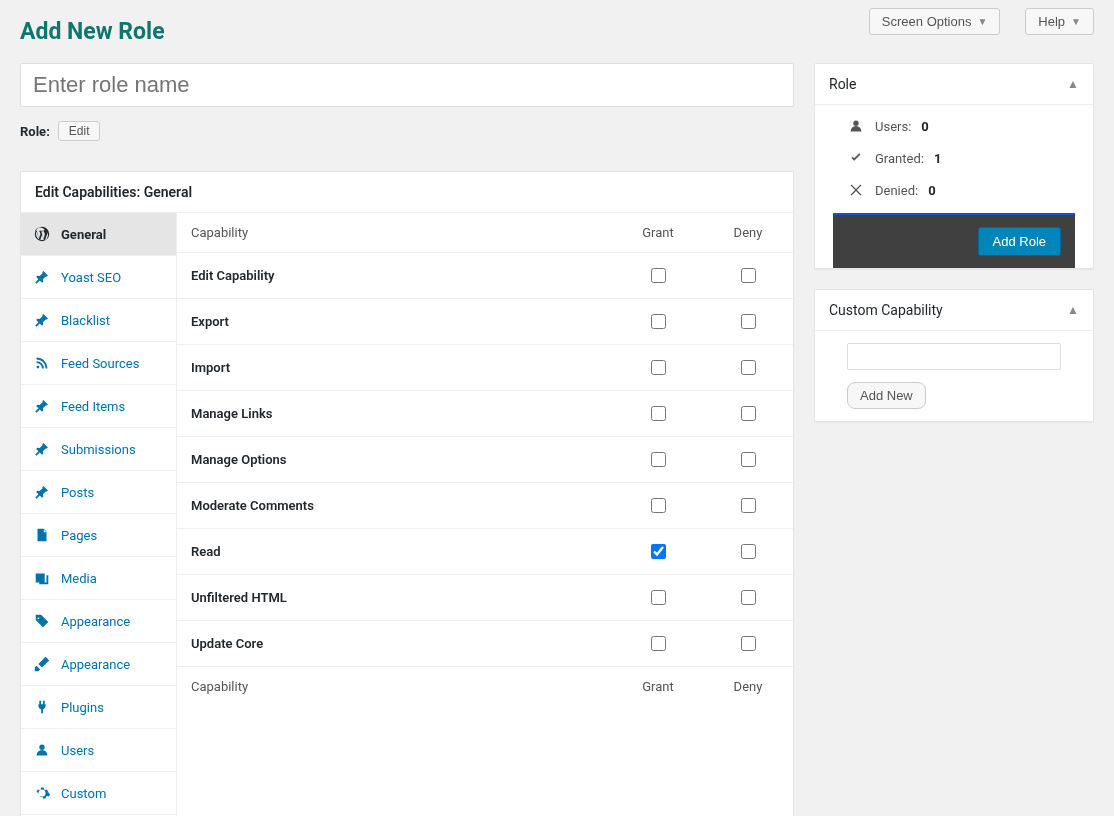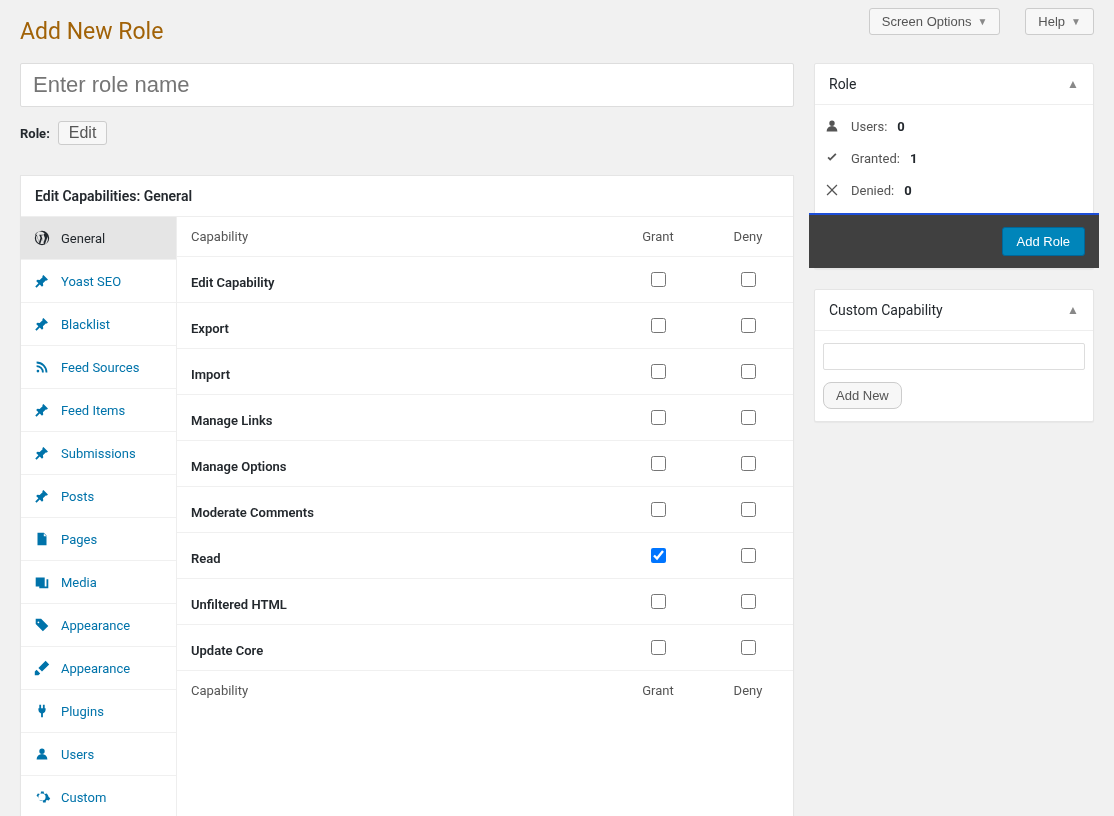--- a/index.html
+++ b/index.html
@@ -1,49 +1,49 @@
 <!DOCTYPE html>
 <html><head>
 <meta charset="utf-8">
 <style>
   html,body{margin:0;padding:0;font-family:-apple-system,BlinkMacSystemFont,"Segoe UI",Roboto,"Helvetica Neue",Arial,sans-serif;background:#f1f1f1;color:#23282d;font-size:13px}
   .wrap{padding:10px 20px 40px}
-  h1.page-title{font-size:23px;font-weight:400;margin:8px 0 18px;color:#a16207}
+  h1.page-title{font-size:23px;font-weight:700;margin:8px 0 18px;color:#0f766e}
   .top-buttons{position:absolute;top:8px;right:20px;display:flex;gap:25px}
   .screen-btn{background:#f7f7f7;border:1px solid #ccc;border-radius:3px;padding:5px 12px;font-size:13px;color:#555;cursor:pointer;display:flex;align-items:center;gap:6px}
   .screen-btn .tri{font-size:10px;color:#888}
   .layout{display:flex;gap:20px;align-items:flex-start}
   .main{flex:1;min-width:0}
   .side{width:280px;flex:0 0 280px}
   .title-input{width:100%;box-sizing:border-box;background:#fff;border:1px solid #ddd;padding:8px 12px;font-size:22px;color:#888;outline:none;border-radius:2px}
   .role-line{margin:14px 0 30px;display:flex;align-items:center;gap:8px}
   .role-line strong{font-size:13px;color:#23282d}
-  .small-btn{background:#f7f7f7;border:1px solid #ccc;border-radius:3px;padding:2px 10px;font-size:16px;cursor:pointer;color:#555}
+  .small-btn{background:#f7f7f7;border:1px solid #ccc;border-radius:3px;padding:2px 10px;font-size:12px;cursor:pointer;color:#555}
   .postbox{background:#fff;border:1px solid #e5e5e5;border-radius:2px;margin-bottom:20px;box-shadow:0 1px 1px rgba(0,0,0,.04)}
   .postbox-header{padding:12px 14px;border-bottom:1px solid #eee;display:flex;align-items:center;justify-content:space-between}
   .postbox-header h2{margin:0;font-size:14px;font-weight:400}
   .postbox-header .toggle{color:#888;cursor:pointer;font-size:12px}
-  .postbox-inside{padding:12px 8px}
+  .postbox-inside{padding:12px 32px}
   .role-stats{display:flex;flex-direction:column;gap:14px;margin-bottom:14px}
   .role-stat{display:flex;align-items:center;gap:10px;font-size:13px;color:#555}
   .role-stat strong{color:#23282d}
   .role-foot{background:#404040;margin:0 -14px -12px;padding:12px 14px;border-top:2px solid #1d4ed8;text-align:right}
   .primary-btn{background:#0085ba;border:1px solid #006799;color:#fff;padding:6px 14px;border-radius:3px;font-size:13px;cursor:pointer}
   .text-input{width:100%;box-sizing:border-box;border:1px solid #ddd;padding:5px 8px;font-size:13px;border-radius:2px;margin-bottom:12px}
   .sec-btn{background:#f7f7f7;border:1px solid #ccc;color:#555;border-radius:8px;padding:5px 12px;font-size:13px;cursor:pointer}
   .caps-box{background:#fff;border:1px solid #e5e5e5;box-shadow:0 1px 1px rgba(0,0,0,.04)}
   .caps-header{padding:12px 14px;border-bottom:1px solid #eee;font-size:14px;font-weight:600}
   .caps-body{display:flex}
   .tabs{width:155px;border-right:1px solid #eee;background:#fff}
   .tab{display:flex;align-items:center;gap:10px;padding:12px 12px;border-bottom:1px solid #f0f0f0;cursor:pointer;font-size:13px;color:#0073aa}
-  .tab.active{background:#e5e5e5;color:#23282d;font-weight:400}
+  .tab.active{background:#e5e5e5;color:#23282d;font-weight:700}
   .tab .ico{width:18px;display:flex;justify-content:center;color:inherit}
   .tab span.lbl{flex:1}
   .cap-table{flex:1}
-  .cap-row,.cap-head,.cap-foot{display:flex;align-items:flex-end;border-bottom:1px solid #f0f0f0}
+  .cap-row,.cap-head,.cap-foot{display:flex;align-items:center;border-bottom:1px solid #f0f0f0}
   .cap-head,.cap-foot{color:#555;font-size:13px}
   .cap-head .cell-name,.cap-foot .cell-name{font-weight:400}
   .cap-row .cell-name{font-weight:600}
   .cell-name{flex:1;padding:12px 14px}
   .cell-check{width:90px;text-align:center;padding:12px 0}
   .cap-foot{border-bottom:none}
   input.chk{width:15px;height:15px;cursor:pointer}
   svg.ico-svg{width:18px;height:18px;fill:currentColor}
 </style>
 </head>

